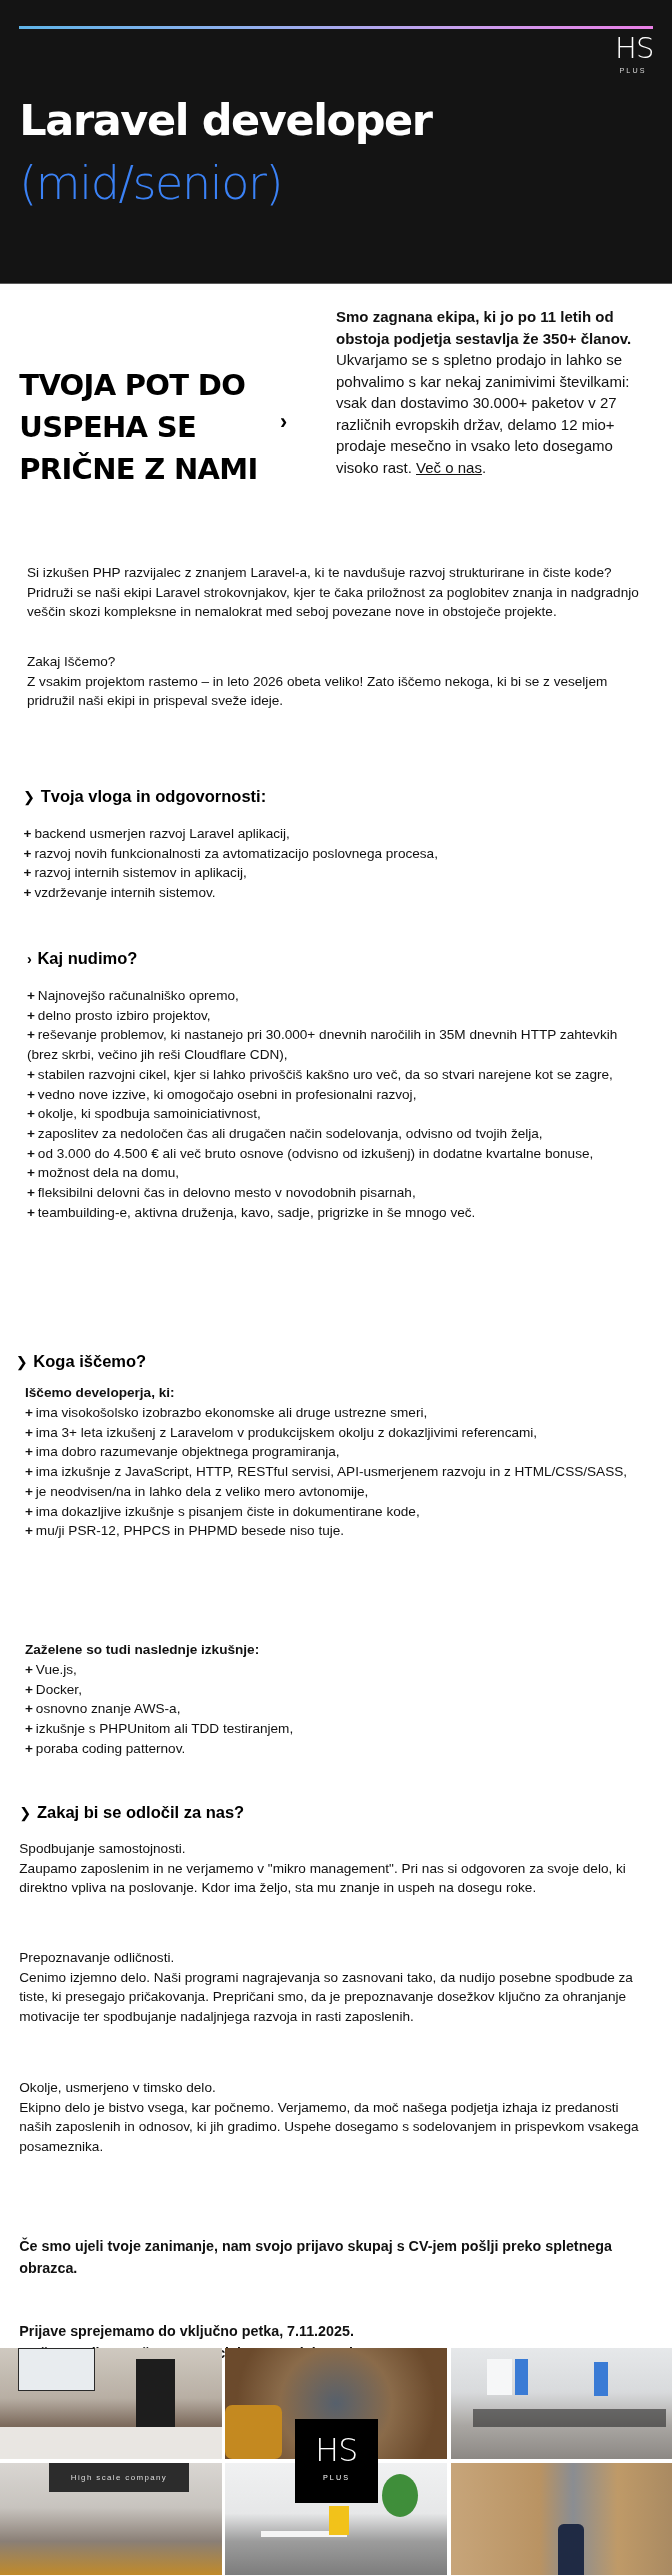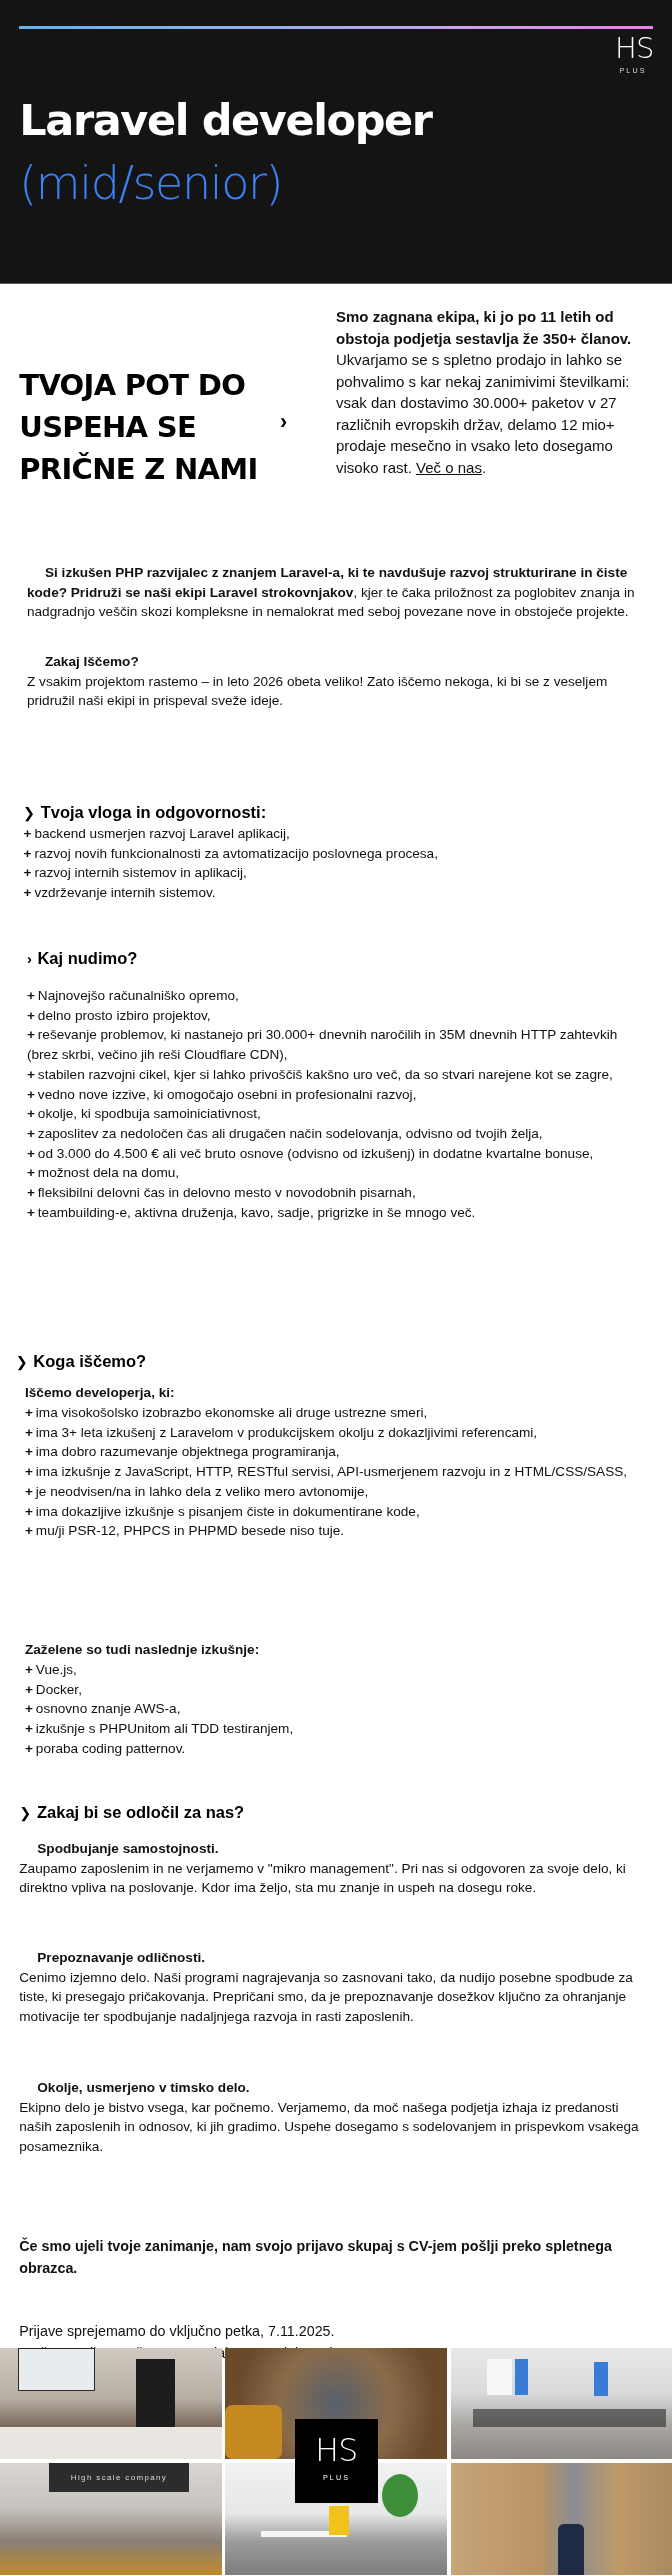--- a/index.html
+++ b/index.html
@@ -16,21 +16,21 @@
   .hero .subtitle { position: absolute; left: 19.3px; top: 155px; color: #3b82f6; font-family: "DejaVu Sans", sans-serif; font-weight: 300; font-size: 46px; letter-spacing: -1.4px; line-height: 57px; }
 
   
   .intro-left { position: absolute; left: 19.3px; top: 364px; width: 243px; font-family: "DejaVu Sans", sans-serif; font-weight: 700; font-size: 29px; line-height: 42px; letter-spacing: -0.7px; color: #000; }
   .intro-chev { position: absolute; left: 280px; top: 410px; font-size: 21.5px; font-weight: 700; color: #000; }
   .intro-right { position: absolute; left: 336px; top: 306px; width: 315px; font-size: 15px; line-height: 21.5px; color: #111; }
   .intro-right b { font-weight: 700; }
   .intro-right a { color: #111; text-decoration: underline; }
 
   .p { position: absolute; left: 27px; width: 623px; font-size: 13.6px; line-height: 19.7px; color: #111; }
-  .p b { font-weight: 700; margin-left: 18px; }
+  .p b { font-weight: 400; }
   .sec-h { position: absolute; font-size: 16.5px; font-weight: 700; color: #000; line-height: 21.5px; }
   .sec-h .chev { display: inline-block; margin-right: 5.7px; font-size: 14.3px; }
   .list { position: absolute; left: 23.6px; width: 630px; font-size: 13.6px; line-height: 19.7px; color: #111; list-style: none; }
   .list li .plus { font-weight: 700; margin-right: 2.9px; }
 
   
   .grid { position: absolute; left: 0; top: 2348px; width: 673px; height: 228px; }
   .ph { position: absolute; overflow: hidden; }
   .hs-center { position: absolute; left: 295px; top: 2419px; width: 83px; height: 84px; background: #000; color: #fff; text-align: center; }
   .hs-center .hs { font-family: "DejaVu Sans", sans-serif; font-size: 31.5px; font-weight: 300; letter-spacing: -0.7px; margin-top: 15.7px; line-height: 31.5px; }
@@ -61,21 +61,21 @@
 
 <div class="p" style="top:563px;">
   <b>Si izkušen PHP razvijalec z znanjem Laravel-a, ki te navdušuje razvoj strukturirane in čiste kode? Pridruži se naši ekipi Laravel strokovnjakov</b><span>, kjer te čaka priložnost za poglobitev znanja in nadgradnjo veščin skozi kompleksne in nemalokrat med seboj povezane nove in obstoječe projekte.</span>
 </div>
 
 <div class="p" style="top:652px;">
   <b>Zakaj Iščemo?</b><br>
   <span>Z vsakim projektom rastemo – in leto 2026 obeta veliko! Zato iščemo nekoga, ki bi se z veseljem pridružil naši ekipi in prispeval sveže ideje.</span>
 </div>
 
-<div class="sec-h" style="left:23px; top:786px;margin-top:16px;">
+<div class="sec-h" style="left:23px; top:786px;">
   <span class="chev">❯</span><span>Tvoja vloga in odgovornosti:</span>
 </div>
 <ul class="list" style="top:824px;">
   <li><span class="plus">+</span><span>backend usmerjen razvoj Laravel aplikacij,</span></li>
   <li><span class="plus">+</span><span>razvoj novih funkcionalnosti za avtomatizacijo poslovnega procesa,</span></li>
   <li><span class="plus">+</span><span>razvoj internih sistemov in aplikacij,</span></li>
   <li><span class="plus">+</span><span>vzdrževanje internih sistemov.</span></li>
 </ul>
 
 <div class="sec-h" style="left:27px; top:948px;">
@@ -128,21 +128,21 @@
 <div class="p" style="left:19.3px; top:1948px; width:633px;">
   <b>Prepoznavanje odličnosti.</b><br>
   <span>Cenimo izjemno delo. Naši programi nagrajevanja so zasnovani tako, da nudijo posebne spodbude za tiste, ki presegajo pričakovanja. Prepričani smo, da je prepoznavanje dosežkov ključno za ohranjanje motivacije ter spodbujanje nadaljnjega razvoja in rasti zaposlenih.</span>
 </div>
 <div class="p" style="left:19.3px; top:2078px; width:633px;">
   <b>Okolje, usmerjeno v timsko delo.</b><br>
   <span>Ekipno delo je bistvo vsega, kar počnemo. Verjamemo, da moč našega podjetja izhaja iz predanosti naših zaposlenih in odnosov, ki jih gradimo. Uspehe dosegamo s sodelovanjem in prispevkom vsakega posameznika.</span>
 </div>
 
 <div class="p" style="left:19.3px; top:2235px; width:633px; font-weight:700; font-size:14.3px; line-height:22px;">Če smo ujeli tvoje zanimanje, nam svojo prijavo skupaj s CV-jem pošlji preko spletnega obrazca.</div>
-<div class="p" style="left:19.3px; top:2320px; width:633px; font-weight:400; font-size:14.3px; line-height:22px;">
+<div class="p" style="left:19.3px; top:2320px; width:633px; font-weight:700; font-size:14.3px; line-height:22px;">
   <span>Prijave sprejemamo do vključno petka, 7.11.2025.</span><br>
   <span>Se že veselimo našega potencialnega sodelovanja!</span>
 </div>
 
 <div class="grid">
   <div class="ph" style="left:0; top:0; width:222px; height:111px; background: linear-gradient(180deg,#cfc9c0 0%,#b8afa4 45%,#7c6a5c 70%,#3e3a38 100%);">
     <div style="position:absolute;left:18px;top:0;width:77px;height:43px;background:#e8ecef;border:1.4px solid #2a2a2a;"></div>
     <div style="position:absolute;left:136px;top:10.7px;width:39px;height:93px;background:#1d1d1d;"></div>
     <div style="position:absolute;left:0;top:79px;width:222px;height:32px;background:#e9e6e2;"></div>
   </div>

